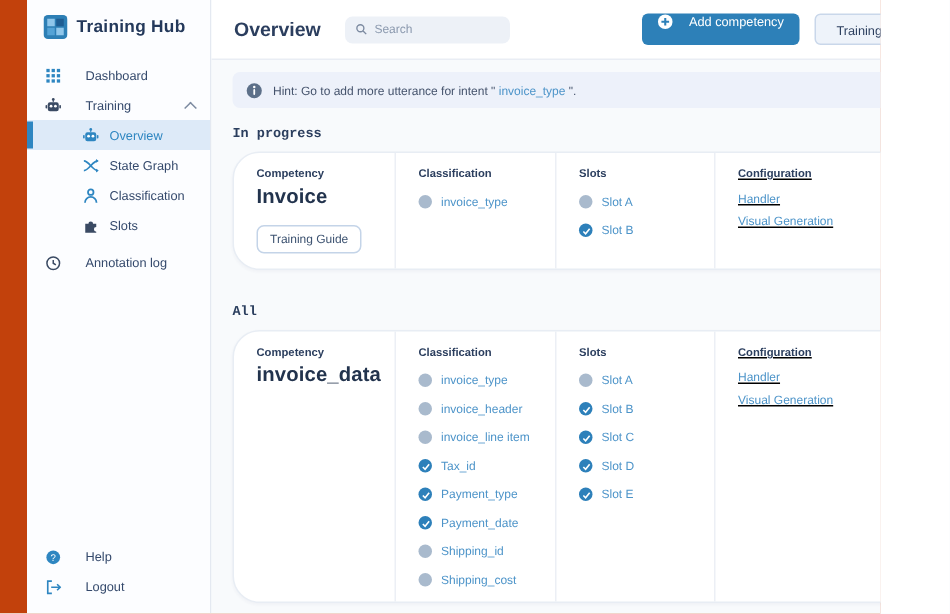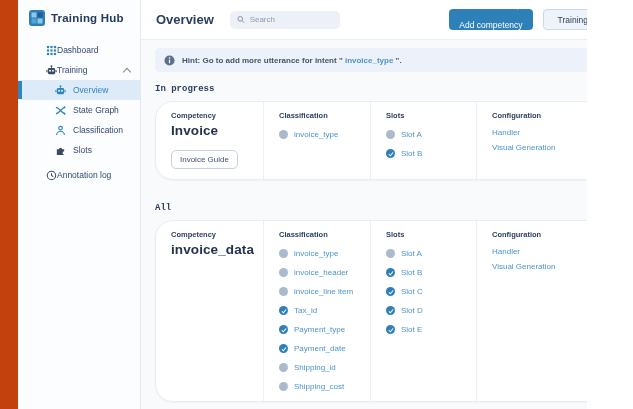--- a/index.html
+++ b/index.html
@@ -6,61 +6,61 @@
   html,body { width:633px; height:409px; font-family:"Liberation Sans", sans-serif; }
   .screen { position:relative; width:587px; height:409px; background:#c2410c; overflow:hidden; }
   .app { position:absolute; left:18px; top:0; width:595px; height:409px; display:flex; background:#fff; overflow:hidden; }
 
   
   .sidebar { width:123px; flex:none; background:#fcfdff; border-right:1px solid #e4e9f1; display:flex; flex-direction:column; padding-bottom:8px; }
   .logo-row { display:flex; align-items:center; gap:6px; padding:10px 0 10px 11px; }
   .logo-mark { width:16px; height:16px; flex:none; }
   .brand { font-size:11.5px; font-weight:bold; color:#24395b; letter-spacing:.2px; }
   .nav { display:flex; flex-direction:column; margin-top:4px; }
-  .nav-item { display:flex; align-items:center; gap:0; height:20px; padding-left:28px; font-size:8.5px; color:#33486а; cursor:pointer; position:relative; }
+  .nav-item { display:flex; align-items:center; gap:16px; height:20px; padding-left:12px; font-size:8.5px; color:#33486а; cursor:pointer; position:relative; }
   .nav-item { color:#33486b; }
   .nav-item .ni-label { white-space:nowrap; }
   .nav-item.sub { padding-left:37px; gap:7px; }
   .nav-item.active { background:#ddeaf8; color:#2e86c1; }
   .nav-item.active::before { content:""; position:absolute; left:0; top:1px; bottom:1px; width:4px; background:#2e86c1; }
   .chev { margin-left:auto; margin-right:10px; width:6px; height:6px; position:relative; }
   .chev::before { content:""; position:absolute; left:0; top:2px; width:5px; height:5px; border-left:1.2px solid #7c8aa0; border-top:1.2px solid #7c8aa0; transform:rotate(45deg); }
   .nav-gap { height:5px; }
   .sidebar-footer { margin-top:auto; display:flex; flex-direction:column; }
   .icon-12 { width:11px; height:11px; flex:none; display:block; }
 
   
   .main { flex:1; display:flex; flex-direction:column; min-width:0; }
   .topbar { height:40px; flex:none; background:#fff; border-bottom:1px solid #e9edf4; display:flex; align-items:center; padding:0 10px 0 15px; }
   .page-title { font-size:13px; font-weight:bold; color:#2b3e5e; }
   .search-box { margin-left:16px; width:110px; height:18px; background:#edf1f7; border-radius:5px; display:flex; align-items:center; gap:5px; padding:0 7px; }
   .search-box input { border:none; outline:none; background:transparent; font-size:8px; color:#33486b; width:100%; font-family:"Liberation Sans", sans-serif; }
   .search-box input::placeholder { color:#8b99ae; }
   .topbar-actions { margin-left:auto; display:flex; align-items:center; gap:10px; }
-  .btn-primary { display:flex; align-items:flex-end; gap:10px; background:#2d80b8; color:#fff; border:none; border-radius:4px; height:21px; padding:0 10px; font-size:8.5px; font-family:"Liberation Sans", sans-serif; cursor:pointer;flex-direction:column; }
+  .btn-primary { display:flex; align-items:flex-start; gap:10px; background:#2d80b8; color:#fff; border:none; border-radius:4px; height:21px; padding:0 10px; font-size:8.5px; font-family:"Liberation Sans", sans-serif; cursor:pointer; }
   .btn-secondary { background:#eef3fa; color:#2b3e5e; border:1px solid #c9d7ea; border-radius:4px; height:21px; padding:0 14px; font-size:8.5px; font-family:"Liberation Sans", sans-serif; cursor:pointer; }
 
   .content { flex:1; background:#f8fafc; padding:8px 6px 0 14px; overflow:hidden; }
 
   
-  .hint { height:24px; background:#edf1fa; border-radius:5px; display:flex; align-items:center; padding:0 9px;font-weight:bold; }
+  .hint { height:24px; background:#edf1fa; border-radius:5px; display:flex; align-items:center; padding:0 9px; }
   .hint-text { margin-left:7px; font-size:8px; color:#45536c; }
   .hint-text .intent { color:#4d94c9; }
   .hint-close { margin-left:auto; width:14px; height:14px; display:flex; align-items:center; justify-content:center; cursor:pointer; }
 
   .section-heading { font-size:9px; font-weight:bold; color:#2b3e5e; margin:12px 0 7px;font-family:Liberation Mono, monospace; }
 
   
   .card { background:#fff; border:1px solid #e8edf4; border-radius:18px; box-shadow:0 1px 2px rgba(40,60,90,.04); display:flex; margin-bottom:23px; }
   .col { padding:9px 4px 10px 15px; }
   .col + .col { border-left:1px solid #eceff5; }
   .col-1 { width:107px; flex:none; }
   .col-2 { width:107px; flex:none; }
   .col-3 { width:106px; flex:none; }
-  .col-4 { flex:1; }
+  .col-4 { flex:1;text-decoration:underline; }
   .col-label { font-size:7.5px; font-weight:bold; color:#2b3e5e; }
   .card-title { font-size:13.5px; font-weight:bold; color:#22334d; margin-top:3px; letter-spacing:.1px; }
   .ghost-btn { margin-top:12px; background:#fff; border:1px solid #c4d4e8; border-radius:5px; padding:4px 8px; font-size:8px; color:#3c5270; font-family:"Liberation Sans", sans-serif; cursor:pointer; }
   .status-row { display:flex; align-items:center; gap:6px; margin-top:10px; cursor:pointer; }
   .st { width:9px; height:9px; border-radius:50%; flex:none; display:flex; align-items:center; justify-content:center; }
   .st.pending { background:#a9bacd; }
   .st.done { background:#2d80ba; }
   .st-label { font-size:8px; color:#4d94c9; white-space:nowrap; }
   .cfg-link { display:block; font-size:8px; color:#4d94c9; margin-top:6px; cursor:pointer; text-decoration:none; }
   .cfg-first { margin-top:8px; }
@@ -161,20 +161,37 @@
         <svg class="icon-12" viewBox="0 0 12 12">
               <g fill="none" stroke="#3a4a63" stroke-width="1.1">
                 <circle cx="6" cy="6" r="4.6"></circle>
                 <path d="M6 3.6 V6 l1.9 1.2"></path>
               </g>
             </svg>
         <span class="ni-label">Annotation log</span>
       </div>
     </nav>
     <div class="sidebar-footer">
+      <div class="nav-item">
+        <svg class="icon-12" viewBox="0 0 12 12">
+              <circle cx="6" cy="6" r="5" fill="#2e86c1"></circle>
+              <text x="6" y="8.4" font-size="7" fill="#fff" text-anchor="middle" font-family="Liberation Sans, sans-serif">?</text>
+            </svg>
+        <span class="ni-label">Help</span>
+      </div>
+      <div class="nav-item">
+        <svg class="icon-12" viewBox="0 0 12 12">
+              <g fill="none" stroke="#2e86c1" stroke-width="1.2">
+                <path d="M5 1.5 H2 V10.5 H5"></path>
+                <path d="M4.5 6 H11"></path>
+                <path d="M8.8 3.8 L11 6 L8.8 8.2"></path>
+              </g>
+            </svg>
+        <span class="ni-label">Logout</span>
+      </div>
     </div>
   </aside>
 
   <div class="main">
     <header class="topbar">
       <span class="page-title">Overview</span>
       <div class="search-box">
         <svg width="9" height="9" viewBox="0 0 12 12">
               <g fill="none" stroke="#7c8aa0" stroke-width="1.4">
                 <circle cx="5" cy="5" r="3.6"></circle>
@@ -216,21 +233,21 @@
               </svg>
         </span>
       </div>
 
       <div class="section-heading">In progress</div>
 
       <div class="card">
         <div class="col col-1">
           <div class="col-label">Competency</div>
           <div class="card-title">Invoice</div>
-          <button class="ghost-btn">Invoice Guide</button>
+          <button class="ghost-btn">Training Guide</button>
         </div>
         <div class="col col-2">
           <div class="col-label">Classification</div>
           <div class="status-row">
             <span class="st pending"></span>
             <span class="st-label">invoice_type</span>
           </div>
         </div>
         <div class="col col-3">
           <div class="col-label">Slots</div>

